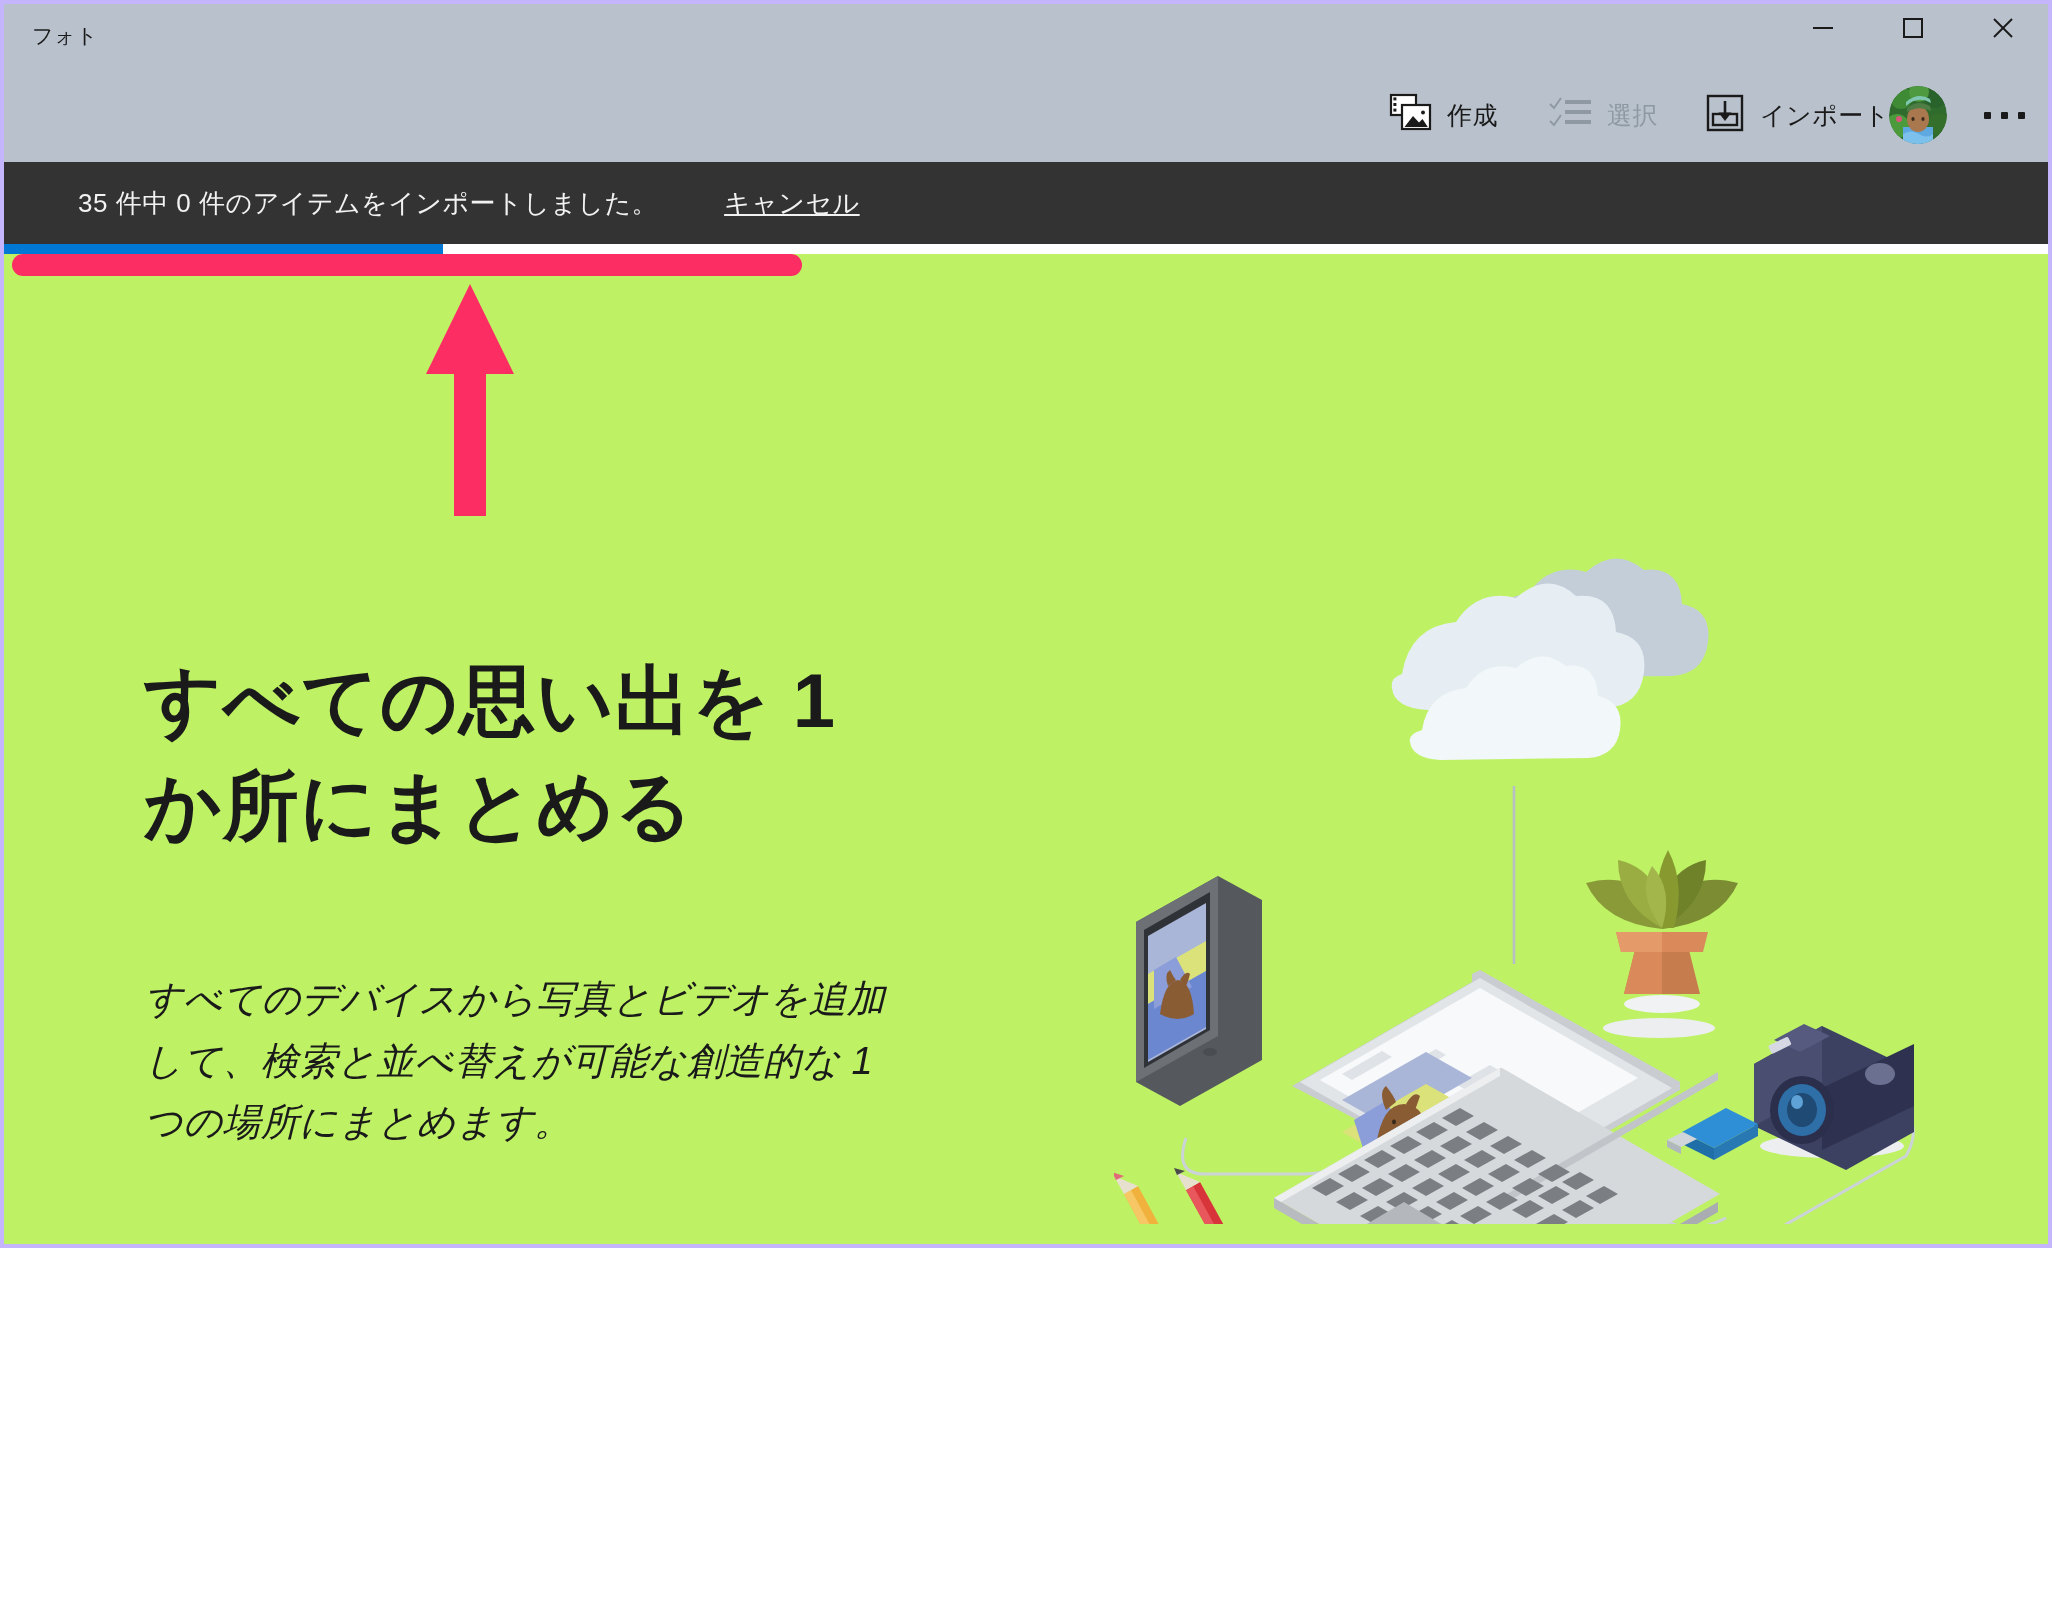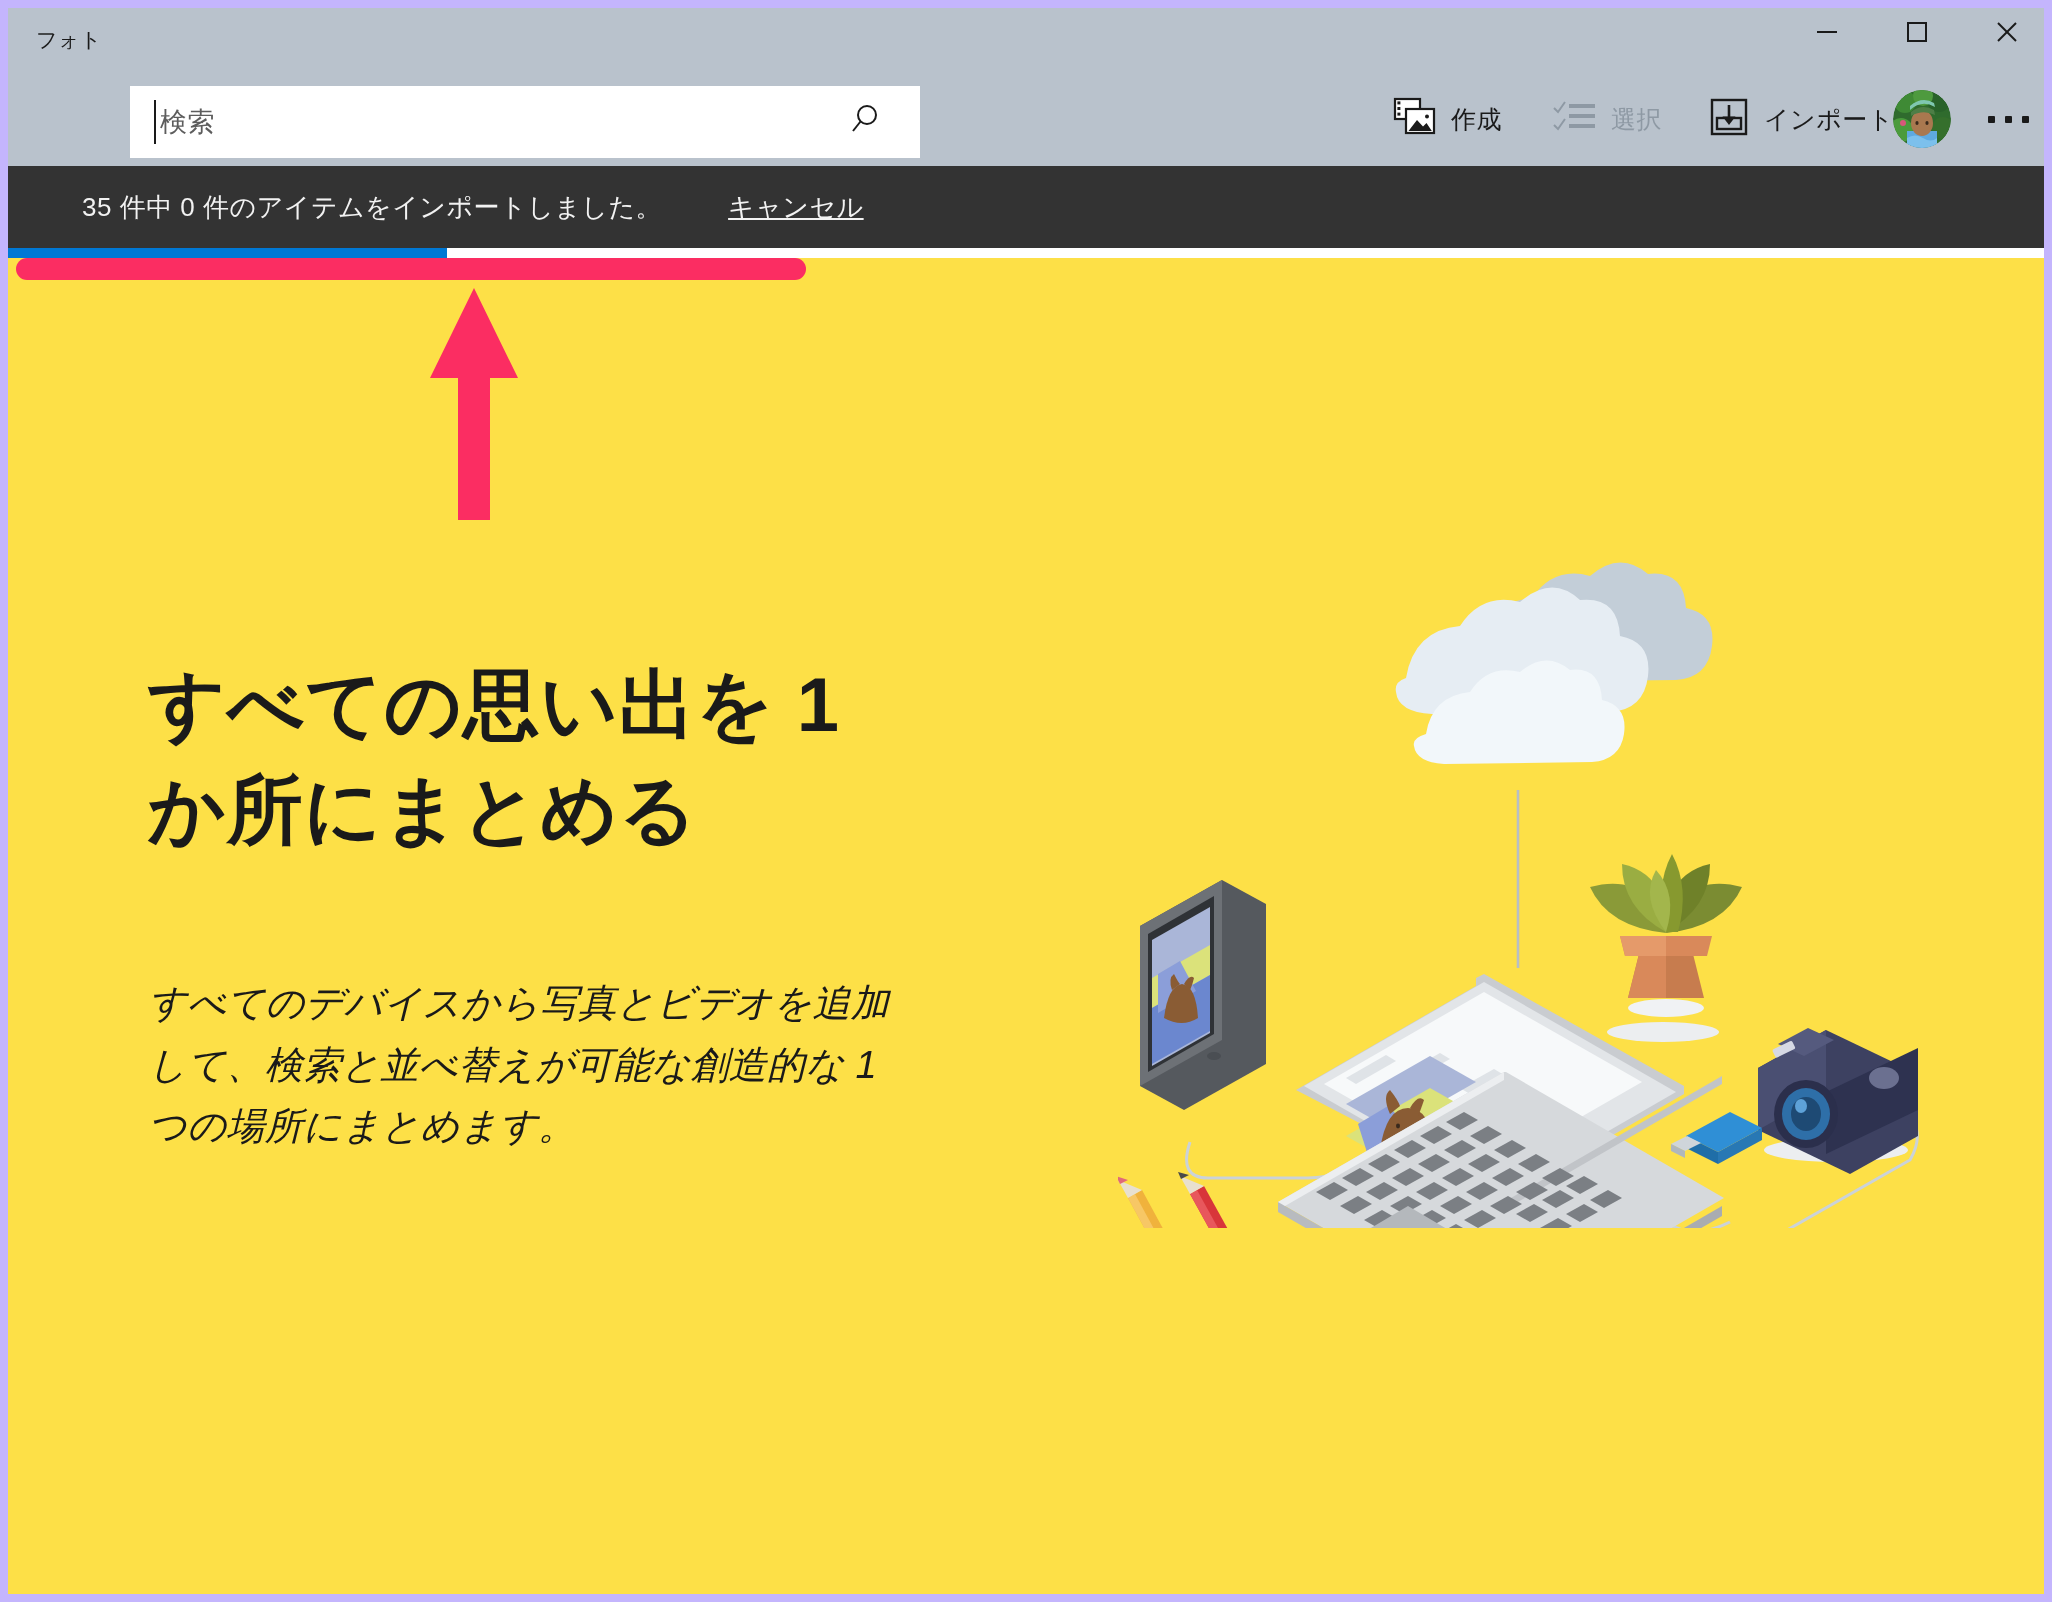--- a/index.html
+++ b/index.html
@@ -6,23 +6,23 @@
   html, body {
     width: 2052px; height: 1602px;
     background: #ffffff;
     font-family: "Liberation Sans", "DejaVu Sans", sans-serif;
     overflow: hidden;
   }
 
   
   #window {
     position: absolute; left: 0; top: 0;
-    width: 2052px; height: 1602px;
-    border: 8px solid #c4b5fd;
-    background: #fde047;
+    width: 2052px; height: 1248px;
+    border: 4px solid #c4b5fd;
+    background: #bef264;
     overflow: hidden;
   }
 
   
   #titlebar {
     position: absolute; left: 0; top: 0;
     width: 2044px; height: 158px;
     background: #b9c2cc;
   }
   #app-title {
@@ -194,30 +194,20 @@
     </div>
     <div class="winbtn" id="btn-close">
       <span>
         <svg width="26" height="26" viewBox="0 0 26 26">
           <line x1="4" y1="4" x2="22" y2="22" stroke="#1a1a1a" stroke-width="2"></line>
           <line x1="22" y1="4" x2="4" y2="22" stroke="#1a1a1a" stroke-width="2"></line>
         </svg>
       </span>
     </div>
 
-    <div id="searchbox">
-      <div id="search-caret"></div>
-      <div id="search-placeholder">検索</div>
-      <div id="search-icon-wrap">
-        <svg width="40" height="40" viewBox="0 0 40 40">
-          <circle cx="21" cy="15" r="9" fill="none" stroke="#1a1a1a" stroke-width="2"></circle>
-          <line x1="14.5" y1="21.5" x2="7" y2="31" stroke="#1a1a1a" stroke-width="2"></line>
-        </svg>
-      </div>
-    </div>
 
     <div class="cmd" id="cmd-create">
       <span>
         <svg width="44" height="42" viewBox="0 0 44 42">
           <rect x="2" y="3" width="25" height="20" fill="#fff" stroke="#1a1a1a" stroke-width="2.2"></rect>
           <rect x="4.4" y="5.4" width="3" height="3" fill="#1a1a1a"></rect>
           <rect x="4.4" y="11" width="3" height="3" fill="#1a1a1a"></rect>
           <rect x="4.4" y="16.6" width="3" height="3" fill="#1a1a1a"></rect>
           <rect x="13" y="13" width="28" height="24" fill="#fff" stroke="#1a1a1a" stroke-width="2.2"></rect>
           <circle cx="34" cy="20.5" r="2" fill="#1a1a1a"></circle>

